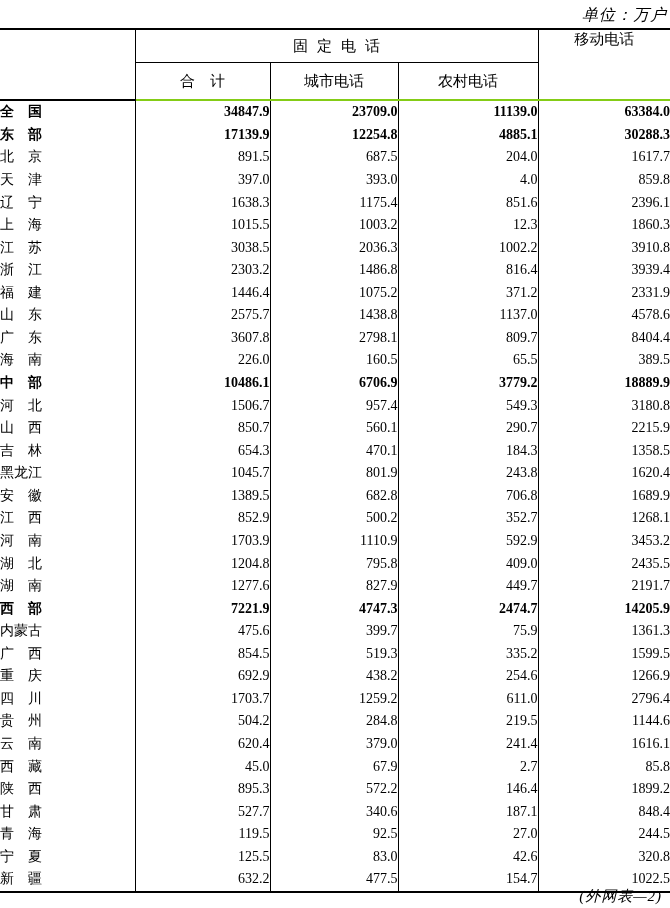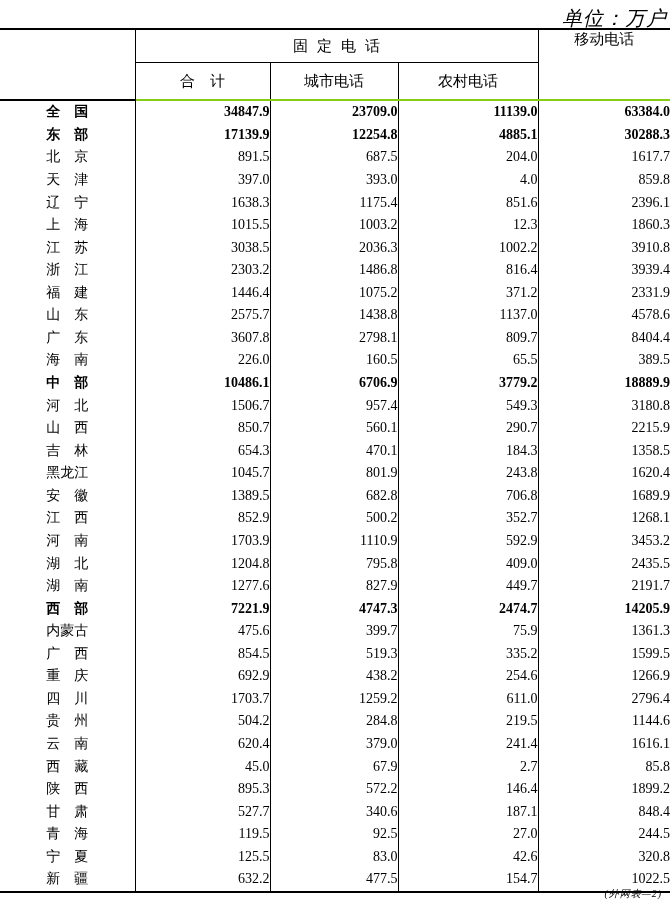--- a/index.html
+++ b/index.html
@@ -9,21 +9,21 @@
     height: 908px;
     background: #ffffff;
     color: #000000;
     font-family: "Liberation Serif", "DejaVu Serif", serif;
     overflow: hidden;
   }
   .unit-label {
     position: absolute;
     top: 5px;
     right: 3px;
-    font-size: 20px;
+    font-size: 16px;
     font-style: italic;
     letter-spacing: 1px;
   }
   table.stat {
     position: absolute;
     top: 28px;
     left: 0;
     width: 670px;
     border-collapse: collapse;
     table-layout: fixed;
@@ -56,28 +56,28 @@
   }
   th.h-sub {
     height: 36px;
     text-align: center;
     vertical-align: middle;
     border-bottom: 2px solid #84cc16;
   }
   .br { border-right: 1px solid #000; }
   
   tbody td { height: 22.57px; font-size: 14px; vertical-align: middle; }
-  td.lbl { padding-left: 46px; text-align: center; }
+  td.lbl { padding-left: 46px; text-align: left; }
   td.num { text-align: right; padding-right: 4px; }
   tr.bold td { font-weight: bold; }
   .footer-note {
     position: absolute;
     top: 887px;
     right: 8px;
-    font-size: 10px;
+    font-size: 15px;
     font-style: italic;
     letter-spacing: 1px;
   }
 </style>
 </head>
 <body>
 
 <div class="page">
 
   <div class="unit-label">单位：万户</div>

